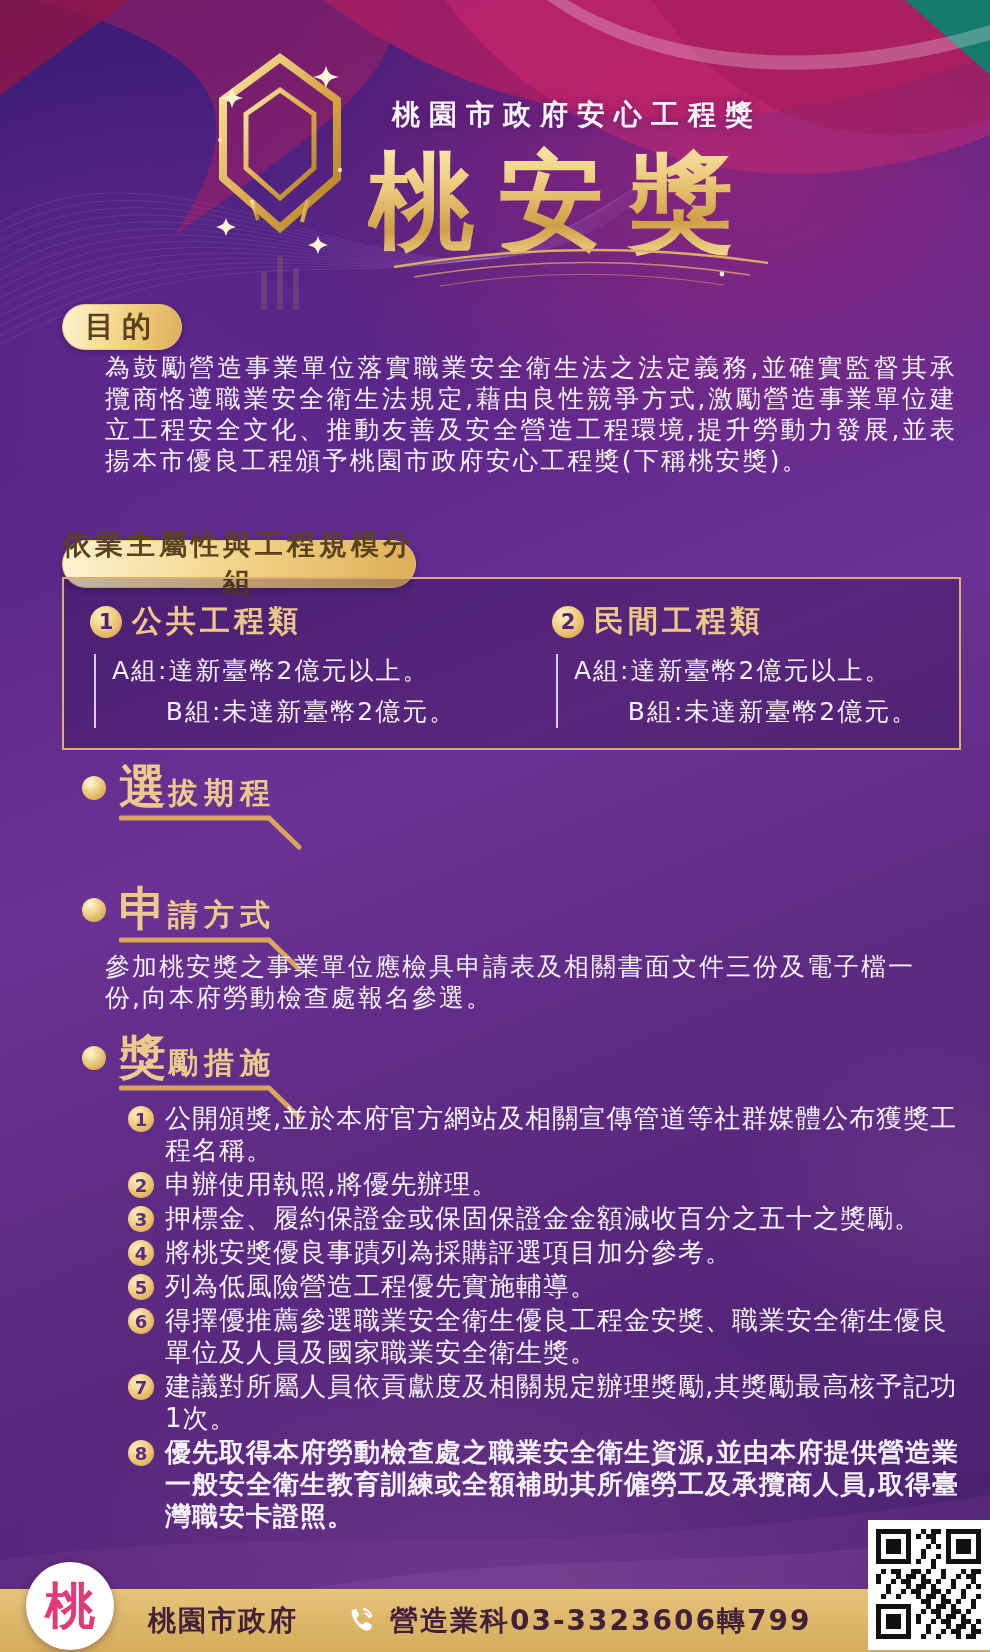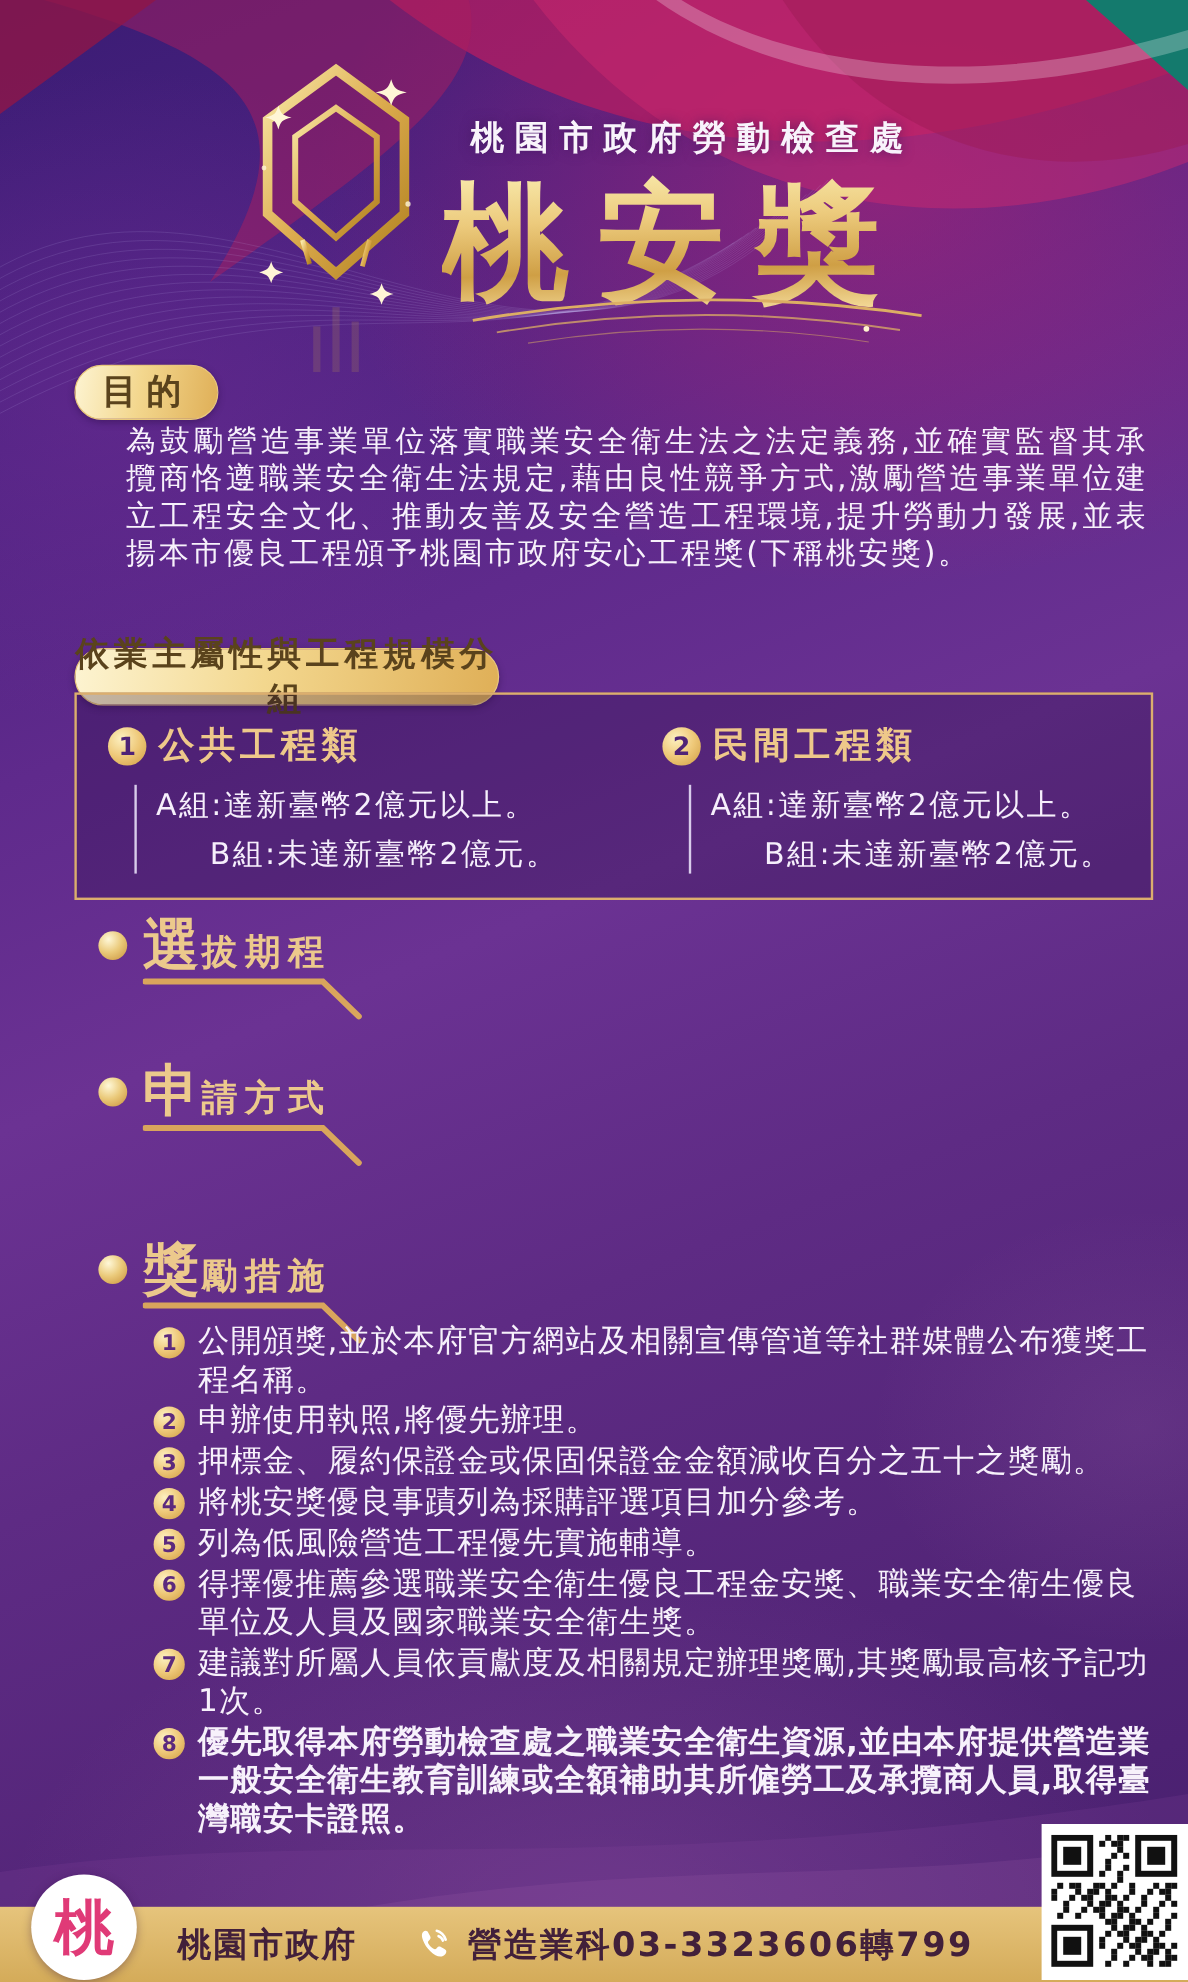--- a/index.html
+++ b/index.html
@@ -54,21 +54,21 @@
   .cat.c1{left:26px;} .cat.c2{left:488px;}
   .cat-head{display:flex; align-items:center; gap:10px;}
   .cat-num{
     width:32px; height:32px; border-radius:50%;
     background:radial-gradient(circle at 35% 30%,#fdf0c0,#eec878 50%,#cf9c42);
     color:#4f2377; font-size:21px; font-weight:700;
     display:flex; align-items:center; justify-content:center;
   }
   .cat-title{color:#eec88a; font-size:30px; font-weight:700; letter-spacing:4px;}
   .cat-rows{
-    margin:12px 0 0 22px; padding-left:16px;
+    margin:12px 0 0 4px; padding-left:16px;
     border-left:2px solid rgba(240,234,255,.85);
   }
   .cat-row{color:#f6effc; font-size:25px; line-height:33px; letter-spacing:2px; font-weight:500;}
   .cat-row + .cat-row{margin-top:8px;text-align:center;}
 
   
   .section{position:absolute; left:82px;}
   .sec-head{display:flex; align-items:center; white-space:nowrap; color:#ecc98c;}
   .sec-bullet{
     width:24px; height:24px; border-radius:50%; margin-right:13px; flex:0 0 24px;
@@ -173,21 +173,21 @@
       <circle cx="140" cy="120" r="2.2" opacity="0.8"></circle>
       <circle cx="20" cy="90" r="2" opacity="0.8"></circle>
     </g>
     <g stroke="#c9a04a" fill="none" opacity="0.18" transform="translate(0,418) scale(1,-1)">
       <path d="M64,120 L64,196" stroke-width="6"></path>
       <path d="M80,132 L80,212" stroke-width="6"></path>
       <path d="M96,120 L96,200" stroke-width="6"></path>
     </g>
   </svg>
 
-  <div class="abs subtitle">桃園市政府勞動檢查處</div>
+  <div class="abs subtitle">桃園市政府安心工程獎</div>
   <div class="abs title">桃安獎</div>
 
   <svg class="abs" style="left:392px;top:241px;" width="378" height="52" viewBox="0 0 378 52">
     <path d="M2,26 Q190,-6 376,22" stroke="#dcae64" stroke-width="2.4" fill="none"></path>
     <path d="M22,36 Q190,8 358,34" stroke="#dcae64" stroke-width="1.5" fill="none" opacity="0.75"></path>
     <path d="M48,45 Q190,22 332,44" stroke="#dcae64" stroke-width="1" fill="none" opacity="0.5"></path>
     <circle cx="330" cy="33" r="2.4" fill="#fff3cf"></circle>
   </svg>
 
   <div class="abs pill purpose">目的</div>
@@ -232,20 +232,21 @@
   <div class="section" style="top:878px;">
     <div class="sec-head">
       <div class="sec-bullet"></div>
       <span class="sec-first">申</span>
       <span class="sec-rest">請方式</span>
     </div>
     <svg class="sec-underline" width="192" height="36" viewBox="0 0 192 36">
       <path d="M2,3 H150 L180,32" stroke="#d9a55c" stroke-width="5" fill="none" stroke-linecap="round"></path>
     </svg>
   </div>
+  <div class="abs sec-body body2">參加桃安獎之事業單位應檢具申請表及相關書面文件三份及電子檔一份,向本府勞動檢查處報名參選。</div>
 
   <div class="section" style="top:1026px;">
     <div class="sec-head">
       <div class="sec-bullet"></div>
       <span class="sec-first">獎</span>
       <span class="sec-rest">勵措施</span>
     </div>
     <svg class="sec-underline" width="192" height="36" viewBox="0 0 192 36">
       <path d="M2,3 H150 L180,32" stroke="#d9a55c" stroke-width="5" fill="none" stroke-linecap="round"></path>
     </svg>

